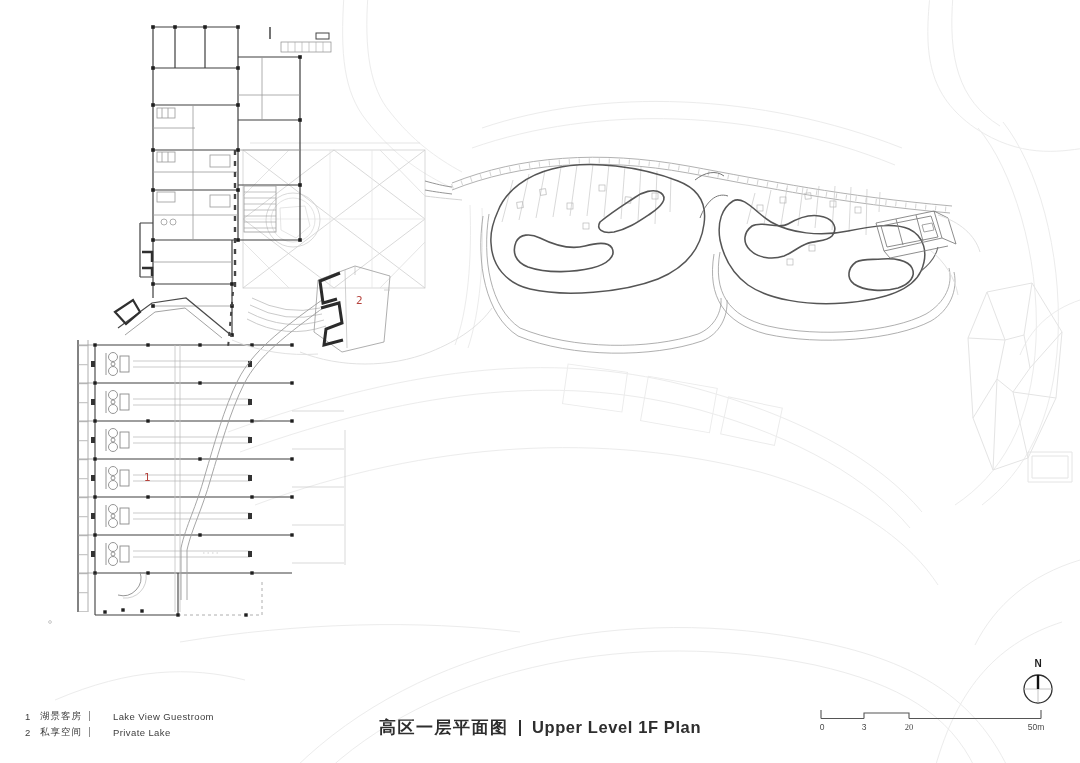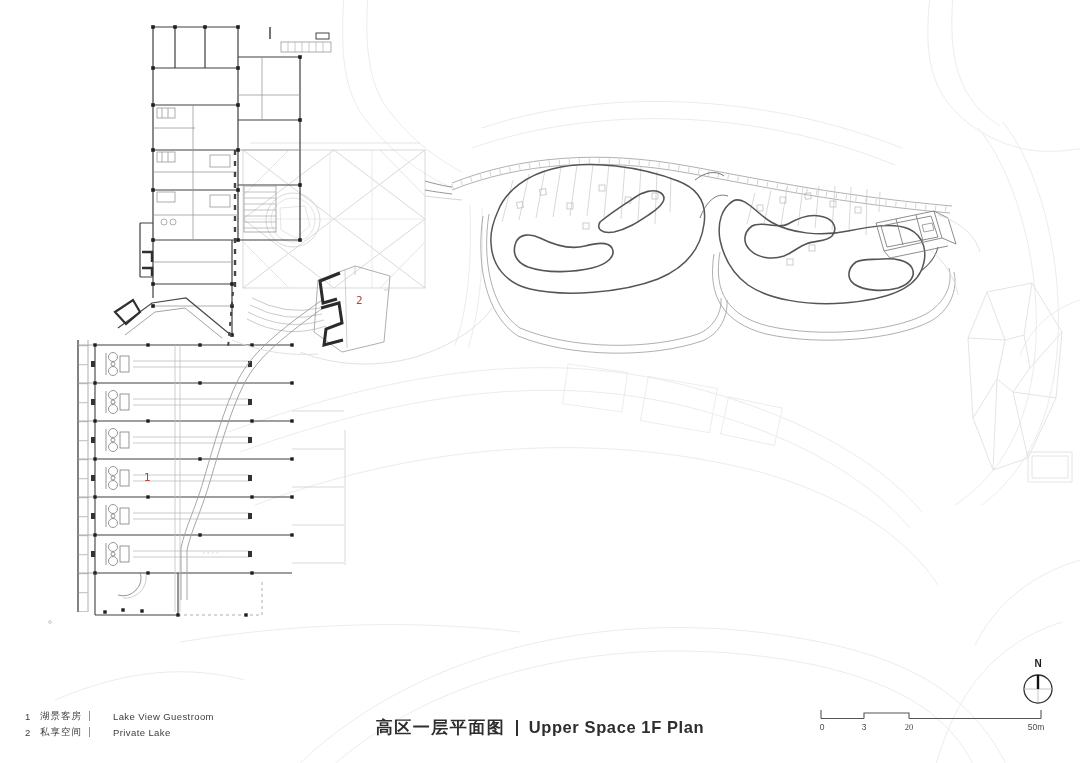--- a/index.html
+++ b/index.html
@@ -347,21 +347,21 @@
     <span class="lnum">2</span>
     <span class="lzh">私享空间</span>
     <span class="ldiv"></span>
     <span class="len">Private Lake</span>
   </div>
 </div>
 
 <div class="title">
   <span class="tzh">高区一层平面图</span>
   <span class="tdiv"></span>
-  <span class="ten">Upper Space 1F Plan</span>
+  <span class="ten">Upper Level 1F Plan</span>
 </div>
 
 <div class="scalebar">
   <svg width="224" height="13">
     <path d="M1,2 V10.5 M1,10.5 H44 M44,10.5 V5 H89 V10.5 M89,10.5 H221 M221,2 V10.5" stroke="#555" stroke-width="1.1" fill="none"></path>
   </svg>
   <div class="sb-labels">
     <span class="sb-l0">0</span>
     <span class="sb-l1">3</span>
     <span class="sb-l2">20</span>

